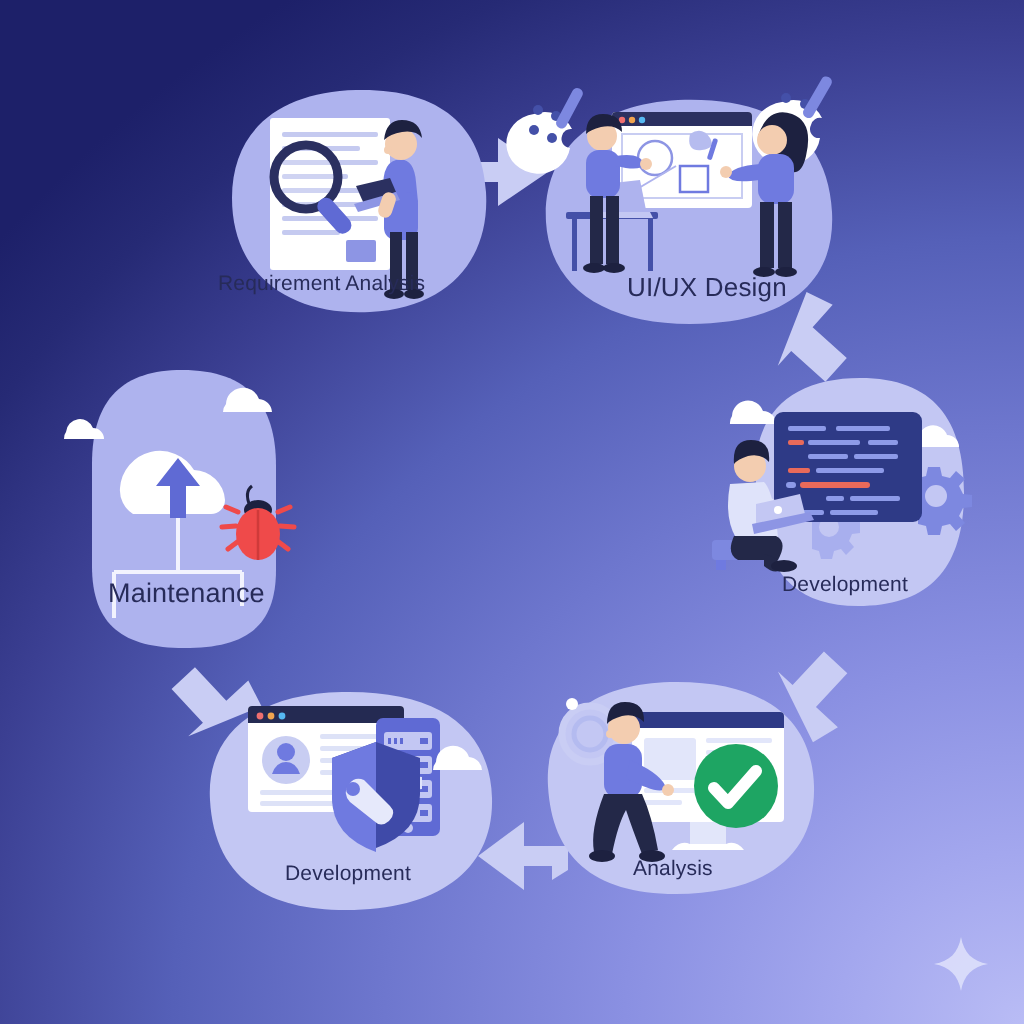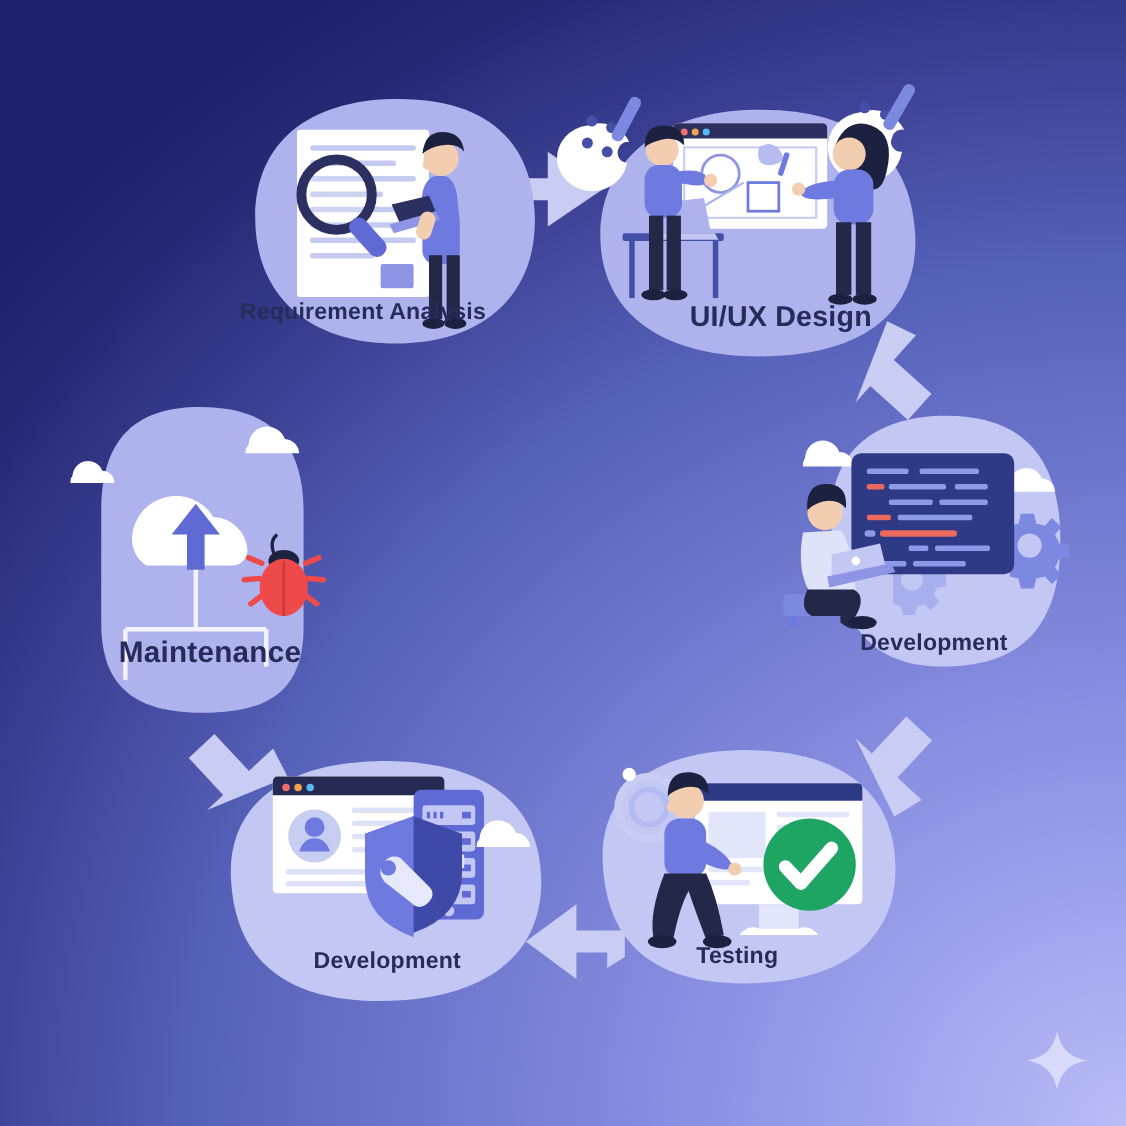--- a/index.html
+++ b/index.html
@@ -9,21 +9,21 @@
     width:1024px;height:1024px;
     overflow:hidden;
     font-family:"Liberation Sans","DejaVu Sans",sans-serif;
     background:
       radial-gradient(130% 120% at 100% 100%, #b9bcf5 0%, #a3a7ee 14%, #8a90e2 30%, #6e77ce 48%, #5560b8 64%, #3b3f92 80%, #262a75 92%, #1d2069 100%);
   }
   .blob{position:absolute;}
   .label{
     position:absolute;
     color:#272b59;
-    font-weight:700;
+    font-weight:400;
     letter-spacing:.2px;
     white-space:nowrap;
     text-rendering:geometricPrecision;
   }
   svg{display:block;overflow:visible;}
 </style>
 </head>
 <body>
 
 <div id="stage">
@@ -272,21 +272,21 @@
         <path d="M87 60 q0 -22 18 -22 q20 0 19 20 q-9 -9 -22 -6 q-11 3 -15 8 Z" fill="#1d2140"></path>
         <circle cx="90" cy="70" r="4" fill="#f3cdb0"></circle>
         <rect x="84" y="80" width="38" height="54" rx="14" fill="#6f7ae0"></rect>
         <path d="M110 96 q32 14 36 28 q-6 8 -40 -10 Z" fill="#6f7ae0"></path>
         <circle cx="148" cy="126" r="6" fill="#f3cdb0"></circle>
         <path d="M84 130 q-14 36 -10 58 l18 2 q6 -30 14 -44 q6 18 16 44 l16 -4 q-6 -34 -16 -56 Z" fill="#232848"></path>
         <ellipse cx="82" cy="192" rx="13" ry="6" fill="#1d2140"></ellipse>
         <ellipse cx="132" cy="192" rx="13" ry="6" fill="#1d2140"></ellipse>
       </g>
     </svg>
-    <div class="label" style="left:113px;top:193px;font-size:21px;">Testing</div>
+    <div class="label" style="left:113px;top:193px;font-size:21px;">Analysis</div>
   </div>
 
   <div class="blob" style="left:190px;top:670px;">
     <svg width="330" height="260" viewBox="0 0 330 260">
       <path d="M20 130 C16 62 68 24 152 22 C248 20 300 58 302 128 C304 200 248 240 156 240 C66 240 24 200 20 130 Z" fill="#c3c7f3"></path>
 
       <g>
         <rect x="58" y="36" width="156" height="106" rx="4" fill="#ffffff"></rect>
         <path d="M58 40 a4 4 0 0 1 4 -4 h148 a4 4 0 0 1 4 4 v13 H58 Z" fill="#242a52"></path>
         <circle cx="70" cy="46" r="3.4" fill="#ef6f6f"></circle>

